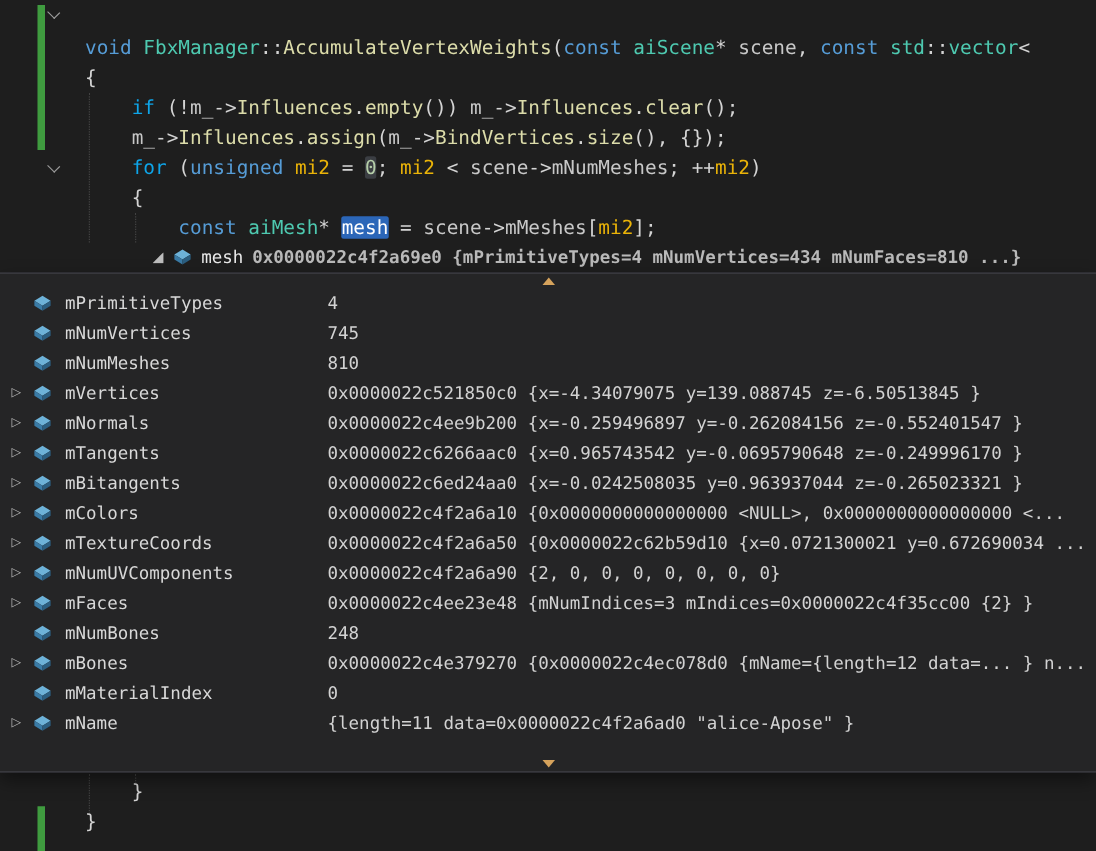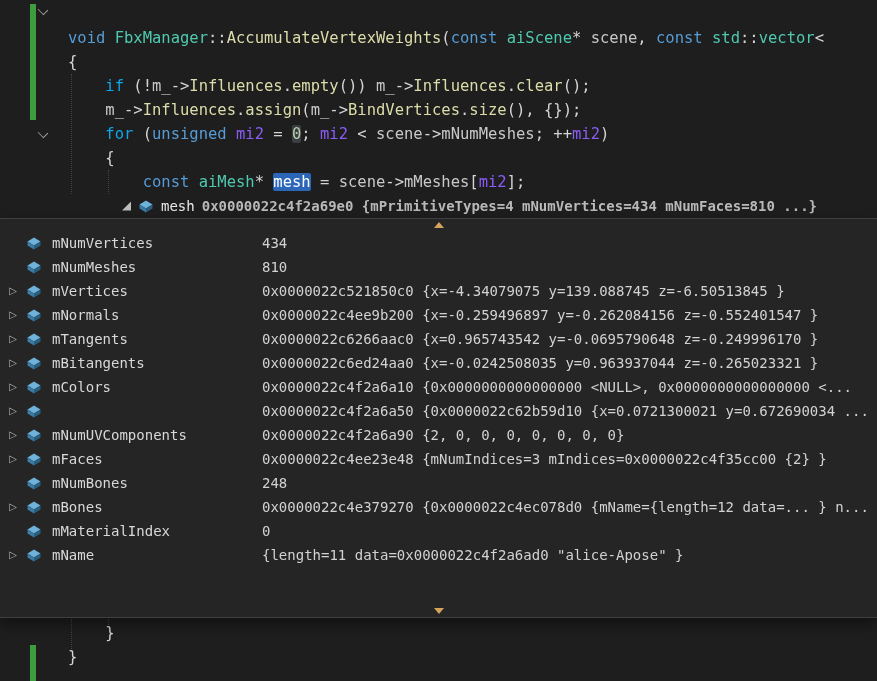--- a/index.html
+++ b/index.html
@@ -13,21 +13,21 @@
           border-right:1.6px solid #9d9d9d;border-bottom:1.6px solid #9d9d9d;transform:rotate(45deg) scale(1,.85);}
   .indent-guide{position:absolute;width:0;border-left:1px dotted #424242;}
 
   
   .code-area{position:absolute;left:68px;right:0;font-size:15.5px;line-height:24px;white-space:pre;overflow:hidden;}
   .code-line{height:24px;white-space:pre;}
   .tok-kw{color:#569cd6}
   .tok-ctrl{color:#0ea5e9}
   .tok-type{color:#4ec9b0}
   .tok-fn{color:#dcdcaa}
-  .tok-var{color:#8b5cf6}
+  .tok-var{color:#eab308}
   .tok-pl{color:#d4d4d4}
   .tok-id{color:#c8c8c8}
   .tok-numhl{color:#b5cea8;background:#3b3e43;border-radius:2px;}
   .tok-sel{color:#ffffff;background:#2b66b8;border-radius:2px;}
 
   
   .datatip-header{position:absolute;left:122px;top:194px;height:24px;display:flex;align-items:center;gap:7px;
           font-size:14px;line-height:24px;}
   .hdr-expander{width:9px;height:9px;background:#bdbdbd;clip-path:polygon(100% 0,100% 100%,0 100%);cursor:pointer;}
   .struct-icon-inline{width:16px;height:16px;display:inline-block;}
@@ -83,22 +83,32 @@
   <div class="datatip-popup">
     <div class="scroll-arrow scroll-up"></div>
     <div id="member-rows">
         <div class="member-row">
           <span class="row-expander"></span>
           <span class="struct-icon"><svg width="16" height="16" viewBox="0 0 16 16">
               <polygon points="8,1.5 14.5,5.5 8,9.5 1.5,5.5" fill="#6db2d8"></polygon>
               <polygon points="1.5,5.5 8,9.5 8,13.5 1.5,9.5" fill="#3a7ba6"></polygon>
               <polygon points="14.5,5.5 8,9.5 8,13.5 14.5,9.5" fill="#2b5e80"></polygon>
             </svg></span>
+          <span class="member-name">mPrimitiveTypes</span>
+          <span class="member-value">4</span>
+        </div>
+        <div class="member-row">
+          <span class="row-expander"></span>
+          <span class="struct-icon"><svg width="16" height="16" viewBox="0 0 16 16">
+              <polygon points="8,1.5 14.5,5.5 8,9.5 1.5,5.5" fill="#6db2d8"></polygon>
+              <polygon points="1.5,5.5 8,9.5 8,13.5 1.5,9.5" fill="#3a7ba6"></polygon>
+              <polygon points="14.5,5.5 8,9.5 8,13.5 14.5,9.5" fill="#2b5e80"></polygon>
+            </svg></span>
           <span class="member-name">mNumVertices</span>
-          <span class="member-value">434</span>
+          <span class="member-value">745</span>
         </div>
         <div class="member-row">
           <span class="row-expander"></span>
           <span class="struct-icon"><svg width="16" height="16" viewBox="0 0 16 16">
               <polygon points="8,1.5 14.5,5.5 8,9.5 1.5,5.5" fill="#6db2d8"></polygon>
               <polygon points="1.5,5.5 8,9.5 8,13.5 1.5,9.5" fill="#3a7ba6"></polygon>
               <polygon points="14.5,5.5 8,9.5 8,13.5 14.5,9.5" fill="#2b5e80"></polygon>
             </svg></span>
           <span class="member-name">mNumMeshes</span>
           <span class="member-value">810</span>
@@ -153,20 +163,21 @@
           <span class="member-name">mColors</span>
           <span class="member-value">0x0000022c4f2a6a10 {0x0000000000000000 &lt;NULL&gt;, 0x0000000000000000 &lt;...</span>
         </div>
         <div class="member-row">
           <span class="row-expander">▷</span>
           <span class="struct-icon"><svg width="16" height="16" viewBox="0 0 16 16">
               <polygon points="8,1.5 14.5,5.5 8,9.5 1.5,5.5" fill="#6db2d8"></polygon>
               <polygon points="1.5,5.5 8,9.5 8,13.5 1.5,9.5" fill="#3a7ba6"></polygon>
               <polygon points="14.5,5.5 8,9.5 8,13.5 14.5,9.5" fill="#2b5e80"></polygon>
             </svg></span>
+          <span class="member-name">mTextureCoords</span>
           <span class="member-value">0x0000022c4f2a6a50 {0x0000022c62b59d10 {x=0.0721300021 y=0.672690034 ...</span>
         </div>
         <div class="member-row">
           <span class="row-expander">▷</span>
           <span class="struct-icon"><svg width="16" height="16" viewBox="0 0 16 16">
               <polygon points="8,1.5 14.5,5.5 8,9.5 1.5,5.5" fill="#6db2d8"></polygon>
               <polygon points="1.5,5.5 8,9.5 8,13.5 1.5,9.5" fill="#3a7ba6"></polygon>
               <polygon points="14.5,5.5 8,9.5 8,13.5 14.5,9.5" fill="#2b5e80"></polygon>
             </svg></span>
           <span class="member-name">mNumUVComponents</span>

